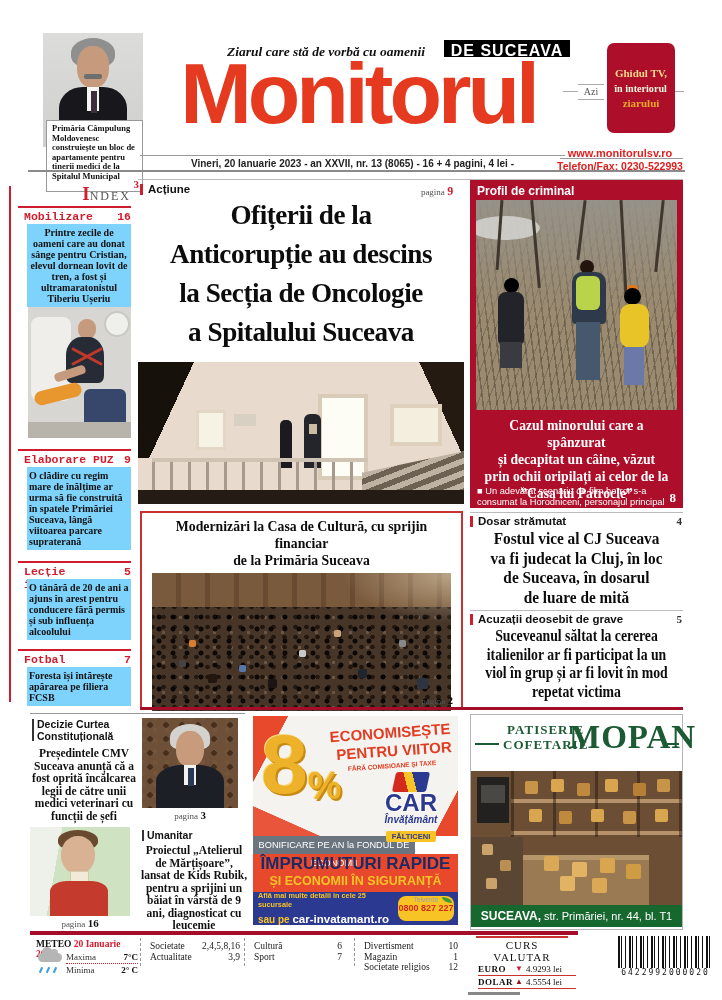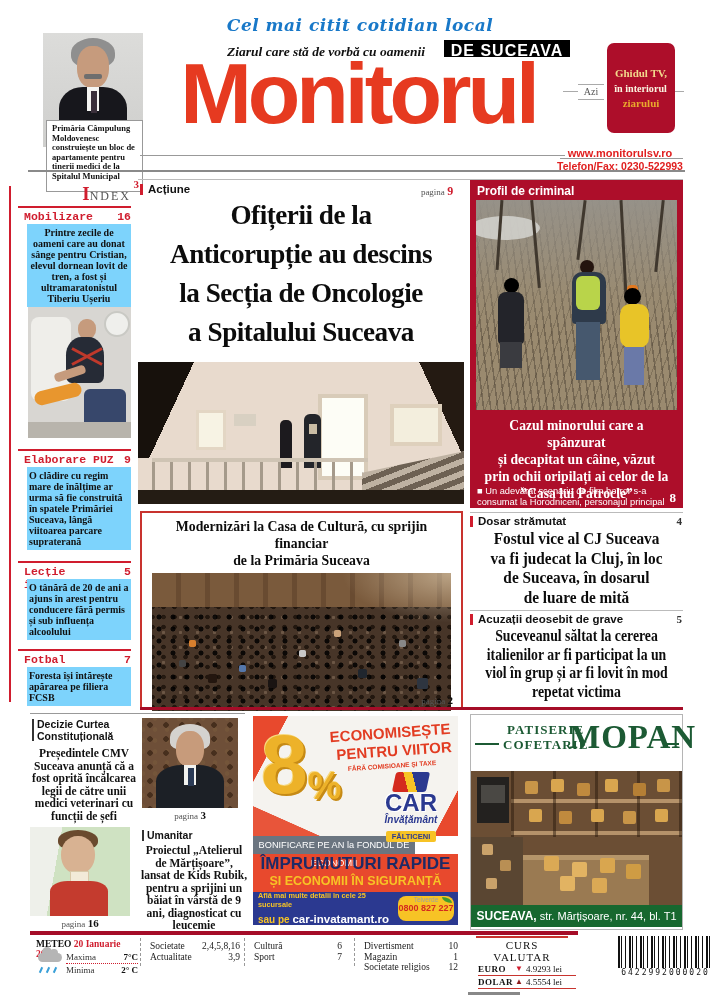--- a/index.html
+++ b/index.html
@@ -255,21 +255,20 @@
   #curs-gray{position:absolute;left:0;bottom:-6px;width:52px;height:3px;background:#888;}
   #barcode{left:618px;top:936px;width:95px;}
   #bars{height:32px;background:repeating-linear-gradient(90deg,#111 0 2px,#fff 2px 3px,#111 3px 4px,#fff 4px 7px,#111 7px 8px,#fff 8px 11px);}
   #bcnum{font-family:"DejaVu Sans Mono",monospace;font-size:8px;letter-spacing:2px;text-align:center;color:#111;background:#fff;}
 </style>
 </head>
 <body>
 
 <div id="page">
 
-  <div class="ab" id="tagline1">Cel mai citit cotidian local</div>
   <div class="ab" id="tagline2">Ziarul care stă de vorbă cu oamenii</div>
   <div class="ab" id="edition">DE SUCEAVA</div>
   <div class="ab" id="logo">Monitorul</div>
 
   <div class="ab" id="portrait">
     <span class="m-hair"></span>
     <span class="m-face"></span>
     <span class="m-mst"></span>
     <span class="m-suit"></span>
     <span class="m-shirt"></span>
@@ -285,20 +284,21 @@
   <div class="ab" id="azi-l2"></div>
   <div class="ab" id="tv-box">
     <div class="t1">Ghidul TV,</div>
     <div class="t2">în interiorul</div>
     <div class="t3">ziarului</div>
   </div>
   <div class="ab" id="website">www.monitorulsv.ro</div>
   <div class="ab rule" id="phone-rule"></div>
   <div class="ab" id="phone">Telefon/Fax: 0230-522993</div>
   <div class="ab rule" id="date-rule"></div>
+  <div class="ab" id="dateline">Vineri, 20 Ianuarie 2023 - an XXVII, nr. 13 (8065) - 16 + 4 pagini, 4 lei -</div>
   <div class="ab" id="header-rule"></div>
 
   <div class="ab" id="idx-vline"></div>
   <div class="ab" id="idx-title">
     <span class="big">I</span><span class="rest">NDEX</span>
   </div>
 
   <div class="ab redrule idx-rule" style="top:206px"></div>
   <div class="ab idx-head" style="top:210px">
     <span>Mobilizare</span>
@@ -513,21 +513,21 @@
     </div>
     <div id="bakery-photo">
       <span class="bk-shelf"></span>
       <span class="bk-oven"></span>
       <span class="bk-oven-g"></span>
       <span class="bk-case"></span>
       <span class="bk-counter"></span>
       <span id="bk-breads"></span>
     </div>
     <div id="mopan-bar">
-      <b>SUCEAVA,</b><span> str. Mărțișoare, nr. 44, bl. T1</span>
+      <b>SUCEAVA,</b><span> str. Primăriei, nr. 44, bl. T1</span>
     </div>
   </div>
 
   <div class="ab" id="foot-redbar"></div>
 
   <div class="ab" id="meteo">
     <div id="meteo-t">
       <span>METEO </span><span class="dt">20 Ianuarie 2023</span>
     </div>
     <span class="cloud"></span>

